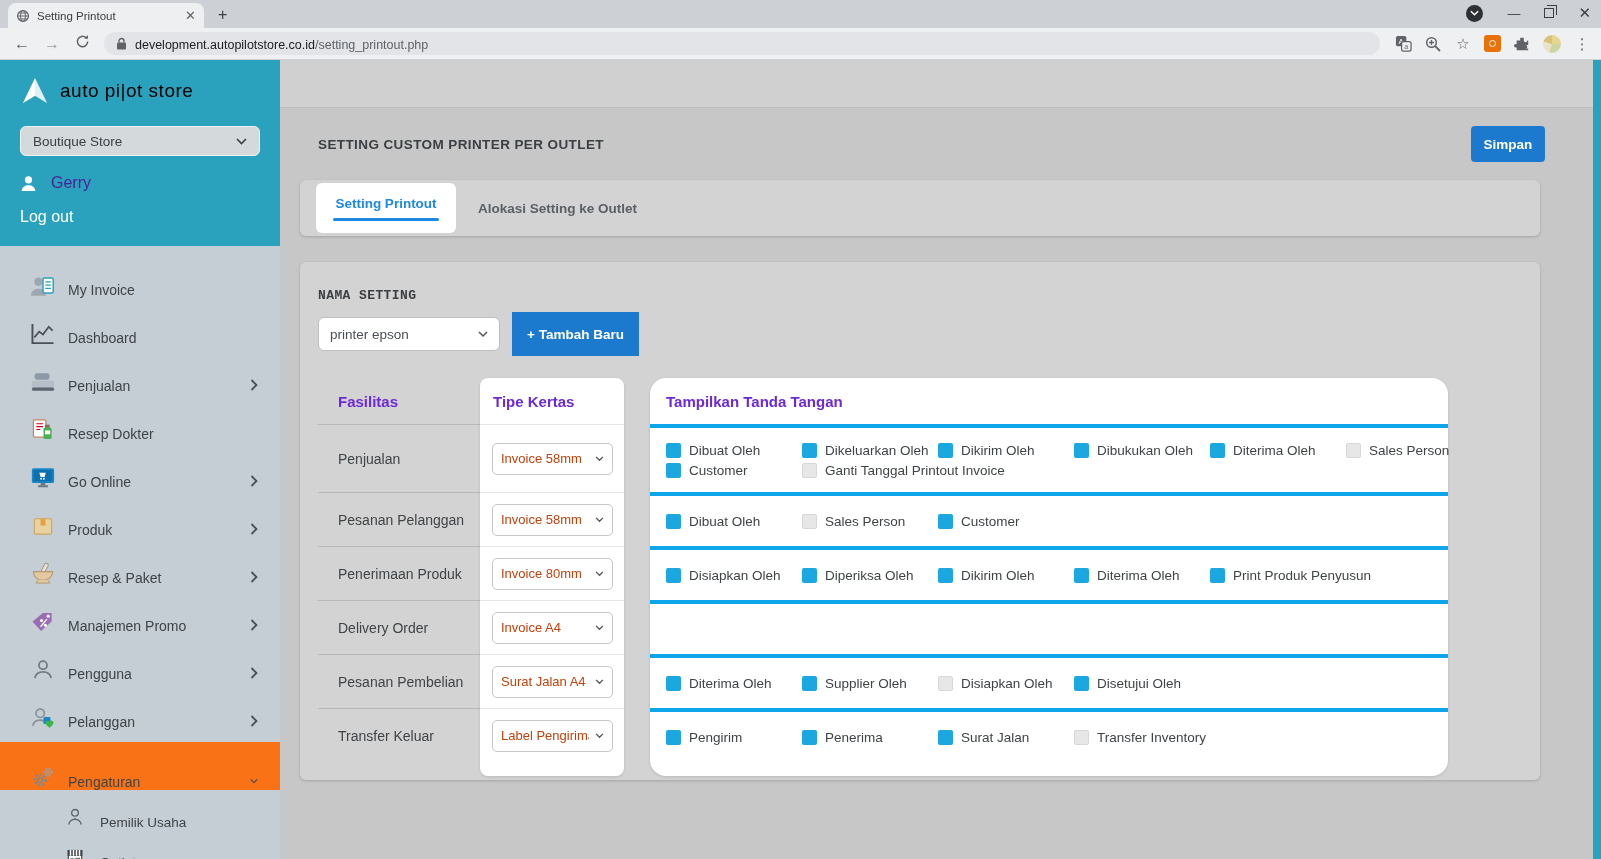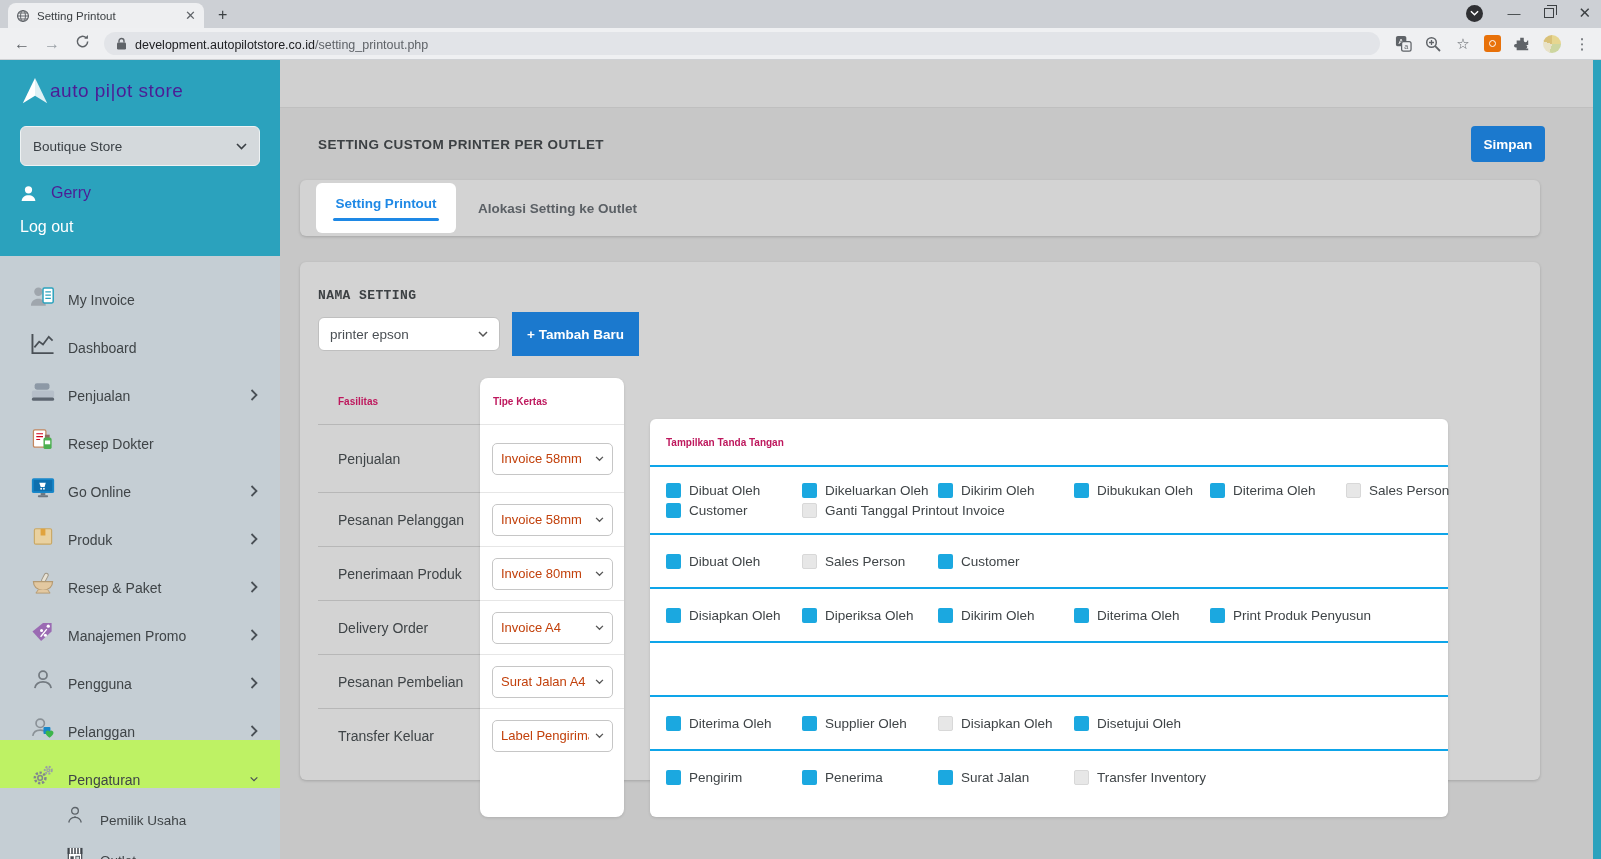--- a/index.html
+++ b/index.html
@@ -30,30 +30,30 @@
   .tb-icons { display:flex; align-items:center; gap:12px; margin-left:4px; }
   .tb-ic { width:18px; height:18px; display:flex; align-items:center; justify-content:center; font-size:15px; color:#5f6368; }
   .bag-ic { width:17px; height:17px; background:#E8710A; border-radius:3px; display:flex; align-items:center; justify-content:center; }
   .bag-ic i { width:7px; height:7px; border:1.6px solid #fff; border-radius:50%; }
   .avatar-ic { width:18px; height:18px; border-radius:50%; background:conic-gradient(#e6d690 0 25%, #cdd6a0 25% 55%, #e8e2c8 55% 80%, #d9c179 80%); }
 
   
   .app { display:flex; height:799px; }
   .sidebar { width:280px; flex:0 0 280px; background:#C5CED4; overflow:hidden; }
   .side-head { background:#2BA2BD; padding:16px 20px 20px 20px; }
-  .brand { display:flex; align-items:center; color:#4c1d95; font-size:19px; letter-spacing:.5px; }
+  .brand { display:flex; align-items:center; gap:10px; color:#000000; font-size:19px; letter-spacing:.5px; }
   .brand svg { width:30px; height:30px; }
-  .store-select { margin-top:20px; height:40px; background:#D4D9DC; border:1px solid #eef2f3; border-radius:6px;
+  .store-select { margin-top:20px; height:30px; background:#D4D9DC; border:1px solid #eef2f3; border-radius:6px;
         display:flex; align-items:center; justify-content:space-between; padding:0 12px; color:#3a4045; font-size:13.5px;gap:20px; }
   .user-row { display:flex; align-items:center; gap:14px; margin-top:18px; color:#4c1d95; font-size:16px; }
   .user-row svg { width:17px; height:17px; }
   .logout { margin-top:16px; color:#fff; font-size:16px; }
   .menu { padding-top:4px; }
   .m-item { height:48px; display:flex; align-items:flex-end; padding:0 22px 0 28px; gap:0; color:#3F4447; font-size:14px; }
-  .m-item.active { background:#bef264; }
+  .m-item.active { background:#f97316;margin-top:12px; }
   .m-icon { width:30px; height:26px; flex:0 0 30px; display:flex; align-items:center; justify-content:center; }
   .m-icon svg { width:26px; height:23px; }
   .m-label { margin-left:10px; flex:1; }
   .m-arrow svg { width:8px; height:12px; }
   .m-item.sub { height:40px; padding-left:60px; font-size:13.5px; }
   .m-item.sub .m-icon svg { width:22px; height:20px; }
 
   
   .main { flex:1; position:relative; background:#C7C7C7; }
   .topbar { height:48px; background:#D0D0D0; border-bottom:1px solid #bfbfbf; }
@@ -75,31 +75,31 @@
   .ns-row { display:flex; align-items:center; gap:12px; margin-top:9px; }
   .fake-select { background:#fff; border:1px solid #bfbfbf; border-radius:6px; height:34px; width:182px;
         display:flex; align-items:center; justify-content:space-between; padding:0 11px; font-size:13.5px; color:#4a4f54; }
   .fake-select svg { width:10px; height:7px; flex:0 0 10px; }
   .add-btn { height:44px; padding:0 15px; border-radius:0; }
 
   .table-wrap { display:flex; margin-top:22px; }
   .colF { width:162px; flex:0 0 162px; }
   .colT { width:144px; flex:0 0 144px; background:#fff; border-radius:8px; box-shadow:0 1px 3px rgba(0,0,0,.12); padding-bottom:14px; }
   .colGap { width:26px; flex:0 0 26px; }
-  .colS { width:798px; flex:0 0 798px; background:#fff; border-radius:6px; box-shadow:0 1px 3px rgba(0,0,0,.12); padding-bottom:14px;margin-top:41px; }
-  .hcell { height:46px; display:flex; align-items:center; font-size:10px; font-weight:bold; color:#be185d; }
+  .colS { width:798px; flex:0 0 798px; background:#fff; border-radius:16px; box-shadow:0 1px 3px rgba(0,0,0,.12); padding-bottom:14px; }
+  .hcell { height:46px; display:flex; align-items:center; font-size:15px; font-weight:bold; color:#6d28d9; }
   .colF .hcell { padding-left:20px; }
   .colT .hcell { padding-left:13px; }
   .colS .hcell { padding-left:16px; }
   .rcell { height:54px; }
   .rcell.tall { height:68px; }
   .colF .rcell { display:flex; align-items:center; padding-left:20px; font-size:14px; color:#3F4447; border-top:1px solid #b7b7b7; }
   .colT .rcell { display:flex; align-items:center; padding-left:12px; border-top:1px solid #e6e6e6; }
   .colS .rcell { display:grid; grid-template-columns:repeat(6,136px); align-content:center; row-gap:5px;
-        padding-left:16px; border-top:2px solid #0ea5e9; }
+        padding-left:16px; border-top:4px solid #0ea5e9; }
   .mini-select { background:#fff; border:1px solid #c6c6c6; border-radius:5px; height:32px; width:121px;
         display:flex; align-items:center; justify-content:space-between; padding:0 8px; font-size:13px; color:#c2410c; }
   .mini-select .ms-txt { width:88px; overflow:hidden; white-space:nowrap; }
   .mini-select svg { width:9px; height:6px; flex:0 0 9px; }
   .sig-item { display:flex; align-items:center; gap:8px; white-space:nowrap; font-size:13.5px; color:#3F4447; }
   .sig-box { width:15px; height:15px; border-radius:2px; flex:0 0 15px; }
   .sig-box.on { background:var(--cb,#1BA8E0); }
   .sig-box.off { background:#E7E7E7; border:1px solid #d8d8d8; }
 
   .scrollbar { position:absolute; right:0; top:60px; width:8px; height:799px; background:#2BA2BD; }

